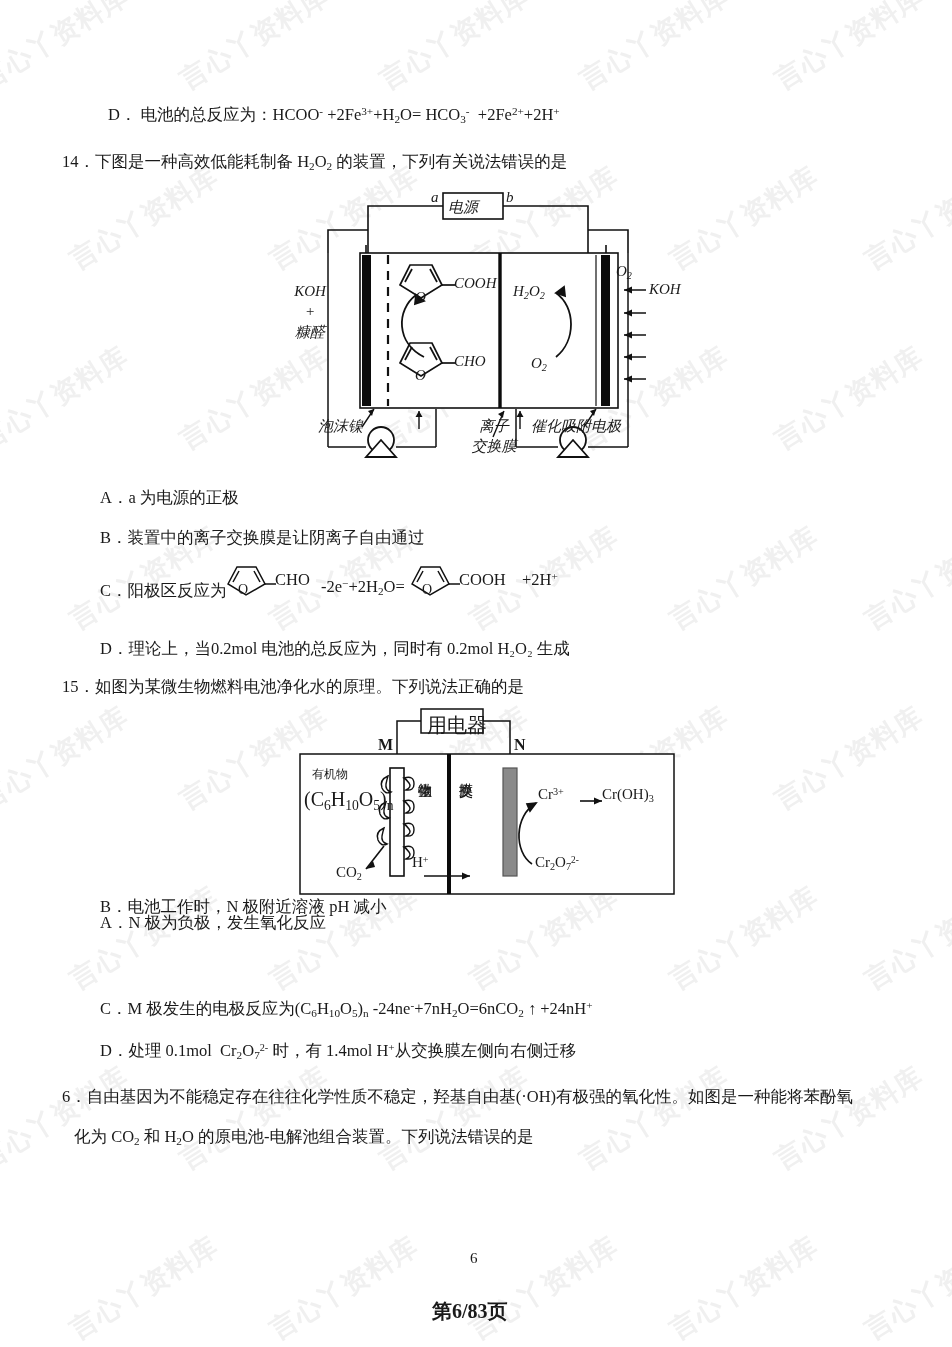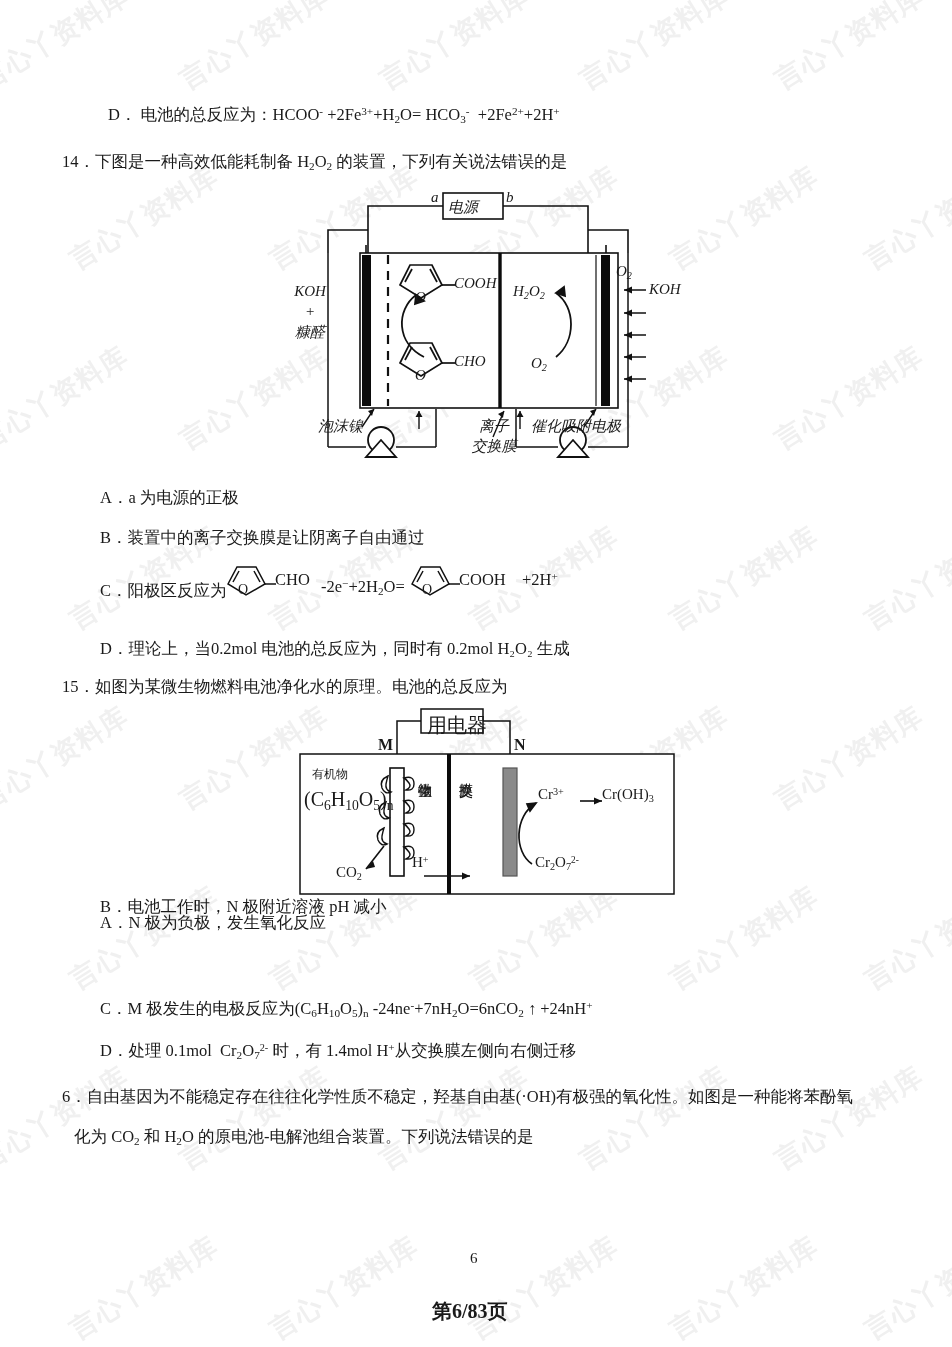--- a/index.html
+++ b/index.html
@@ -283,21 +283,21 @@
     <div class="lbl ser" style="left:95px; top:8px; font-size:16.5px;margin-top:7px;">-2e<sup>−</sup>+2H<sub>2</sub>O=</div>
     <div class="lbl ser" style="left:233px; top:8px; font-size:16.5px;">COOH</div>
     <div class="lbl ser" style="left:296px; top:8px; font-size:16.5px;">+2H<sup>+</sup></div>
   </div>
 
   <div class="opt" style="left:100px; top:638px;">
     <span>D．</span><span>理论上，当0.2mol 电池的总反应为，同时有 0.2mol  H₂O₂ 生成</span>
   </div>
 
   <div class="qline" style="left:62px; top:675px;">
-    <span>15．</span><span>如图为某微生物燃料电池净化水的原理。电池的总反应为</span>
+    <span>15．</span><span>如图为某微生物燃料电池净化水的原理。下列说法正确的是</span>
   </div>
 
   <div class="diag" style="left:292px; top:706px; width:390px; height:192px;">
     <svg width="390" height="192" viewBox="0 0 390 192">
       <g stroke="#111" stroke-width="1.5" fill="none">
 
         <rect x="129" y="3" width="62" height="24" fill="#fff"></rect>
 
         <path d="M129 15 H 105 V 62"></path>
         <path d="M191 15 H 218 V 62"></path>

